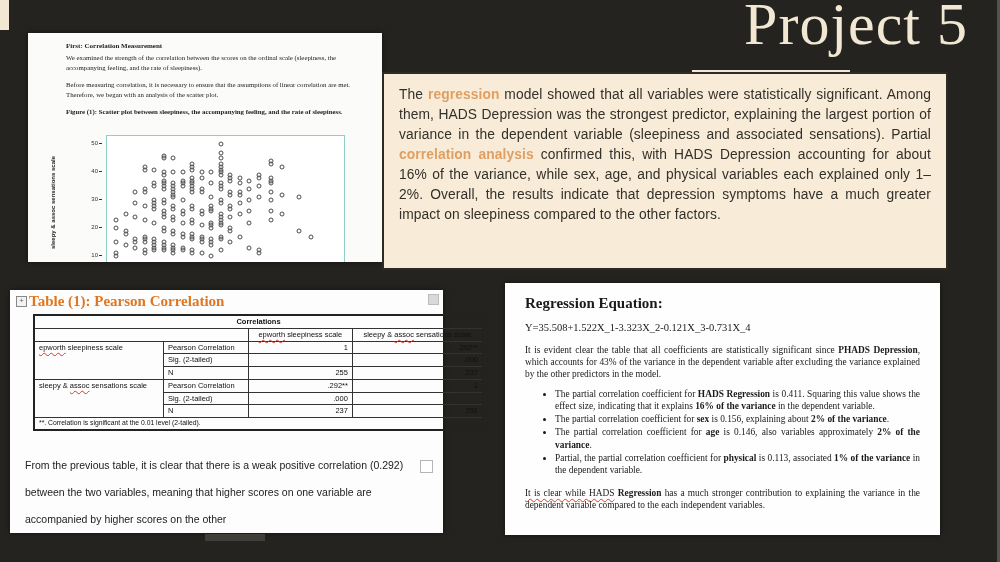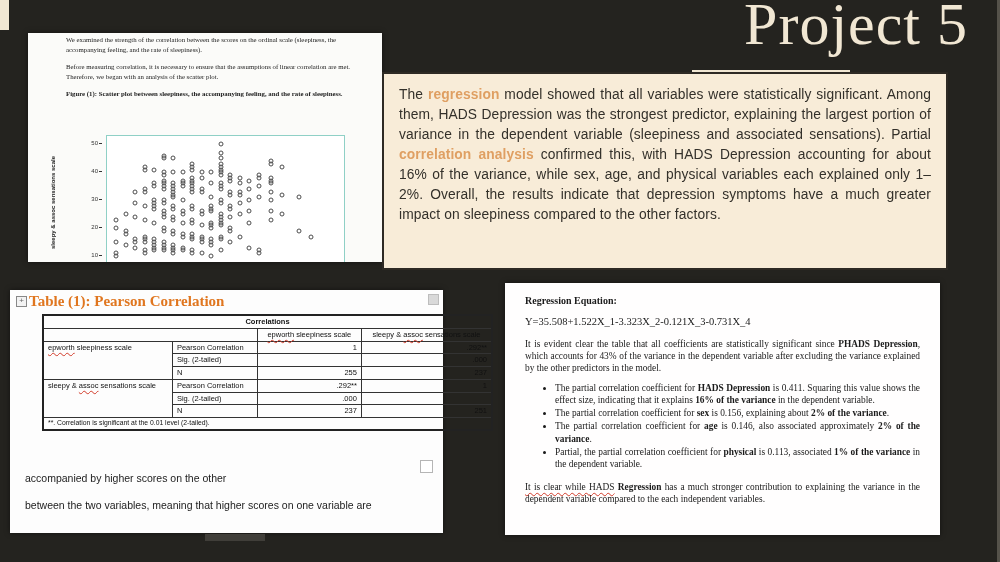--- a/index.html
+++ b/index.html
@@ -47,54 +47,55 @@
 
   
   .table-panel{position:absolute;left:10px;top:290px;width:433px;height:243px;background:#fdfdfd;
                box-shadow:0 0 5px rgba(0,0,0,.5);color:#222;}
   .tp-title-row{position:absolute;left:6px;top:2px;display:flex;align-items:center;}
   .move-handle{display:inline-block;width:9px;height:9px;border:1px solid #888;color:#666;
                font-size:8px;line-height:8px;text-align:center;margin-right:2px;background:#f3f3f3;}
   .tp-title{font:700 15px/1.2 "Liberation Serif",serif;color:#e0761f;}
   .corner-box{position:absolute;right:4px;top:4px;width:9px;height:9px;background:#d9d9d9;border:1px solid #bdbdbd;}
   table.spss{position:absolute;left:23px;top:24px;width:451px;border-collapse:collapse;
-             font-size:7.5px;line-height:1.3;color:#111;margin-left:9px;}
+             font-size:7.5px;line-height:1.3;color:#111;}
   table.spss td{border:1px solid #333;padding:1px 4px;vertical-align:top;}
   table.spss{border:2px solid #222;}
   td.t-head{font-weight:700;text-align:center;padding:2px;}
   td.colhdr{text-align:center;}
   td.grp{vertical-align:middle;}
   td.num{text-align:right;}
   td.footnote{font-size:6.8px;padding:1px 3px;}
   .below{position:absolute;left:15px;top:168px;width:408px;font-size:10.5px;color:#222;}
   .below p{margin:0 0 13px 0;line-height:1.35;}
   .chk{position:absolute;right:0;top:2px;width:11px;height:11px;border:1px solid #b5b5b5;background:#fff;}
 
   
   .reg-panel{position:absolute;left:505px;top:283px;width:435px;height:252px;background:#fffefe;
              box-sizing:border-box;padding:12px 20px;box-shadow:0 0 5px rgba(0,0,0,.5);
              font-family:"Liberation Serif",serif;color:#1a1a1a;}
-  .reg-panel h3{margin:0;font-size:10px;}
+  .reg-panel h3{margin:0;font-size:15px;}
   .reg-panel .eq{margin:10px 0 0 0;font-size:10.5px;}
   .reg-panel .rp{margin:11px 0 0 0;font-size:9.4px;line-height:1.3;text-align:justify;}
   .reg-panel ul{margin:7px 0 0 0;padding-left:30px;}
   .reg-panel li{font-size:9.4px;line-height:1.3;text-align:justify;margin-bottom:1px;}
 </style>
 </head>
 <body>
 
 <div class="slide">
 
   <div class="corner-strip"></div>
   <div class="edge-strip"></div>
 
   <h1 class="title">Project 5</h1>
   <div class="title-underline"></div>
 
   <section class="doc-panel">
+    <h2>First: Correlation Measurement</h2>
     <p>We examined the strength of the correlation between the scores on the ordinal scale (sleepiness, the accompanying feeling, and the rate of sleepiness).</p>
     <p class="gap">Before measuring correlation, it is necessary to ensure that the assumptions of linear correlation are met. Therefore, we began with an analysis of the scatter plot.</p>
     <p class="figcap">Figure (1): Scatter plot between sleepiness, the accompanying feeling, and the rate of sleepiness.</p>
     <div class="ylabel">sleepy &amp; assoc sensations scale</div>
     <div class="yticks">
         <span class="ytick" style="top: 89.5833%;">10</span>
         <span class="ytick" style="top: 68.75%;">20</span>
         <span class="ytick" style="top: 47.9167%;">30</span>
         <span class="ytick" style="top: 27.0833%;">40</span>
         <span class="ytick" style="top: 6.25%;">50</span>
@@ -358,33 +359,33 @@
         <td class="num">237</td>
         <td class="num">251</td>
       </tr>
       <tr>
             <td colspan="4" class="footnote">**. Correlation is significant at the 0.01 level (2-tailed).</td>
           </tr>
     </tbody>
       </table>
 
     <div class="below">
-      <p><span class="chk"></span></p>
+      <p><span>From the previous table, it is clear that there is a weak positive correlation (0.292)</span><span class="chk"></span></p>
+      <p>between the two variables, meaning that higher scores on one variable are</p>
       <p>accompanied by higher scores on the other</p>
-      <p>between the two variables, meaning that higher scores on one variable are</p>
     </div>
   </section>
 
   <section class="reg-panel">
     <h3>Regression Equation:</h3>
     <p class="eq">Y=35.508+1.522X_1-3.323X_2-0.121X_3-0.731X_4</p>
     <p class="rp"><span class="seg-n">It is evident clear the table that all coefficients are statistically significant since </span><span class="seg-b">PHADS Depression</span><span class="seg-n">, which accounts for 43% of the variance in the dependent variable after excluding the variance explained by the other predictors in the model.</span></p>
     <ul>
-        <li><span class="seg-n">The partial correlation coefficient for </span><span class="seg-b">HADS Depression</span><span class="seg-n"> is 0.411. Squaring this value shows the effect size, indicating that it explains </span><span class="seg-b">16% of the variance</span><span class="seg-n"> in the dependent variable.</span></li>
+        <li><span class="seg-n">The partial correlation coefficient for </span><span class="seg-b">HADS Regression</span><span class="seg-n"> is 0.411. Squaring this value shows the effect size, indicating that it explains </span><span class="seg-b">16% of the variance</span><span class="seg-n"> in the dependent variable.</span></li>
         <li><span class="seg-n">The partial correlation coefficient for </span><span class="seg-b">sex</span><span class="seg-n"> is 0.156, explaining about </span><span class="seg-b">2% of the variance</span><span class="seg-n">.</span></li>
-        <li><span class="seg-n">The partial correlation coefficient for </span><span class="seg-b">age</span><span class="seg-n"> is 0.146, also associated approximately </span><span class="seg-b">2% of the variance</span><span class="seg-n">.</span></li>
+        <li><span class="seg-n">The partial correlation coefficient for </span><span class="seg-b">age</span><span class="seg-n"> is 0.146, also variables approximately </span><span class="seg-b">2% of the variance</span><span class="seg-n">.</span></li>
         <li><span class="seg-n">Partial, the partial correlation coefficient for </span><span class="seg-b">physical</span><span class="seg-n"> is 0.113, associated </span><span class="seg-b">1% of the variance</span><span class="seg-n"> in the dependent variable.</span></li>
       </ul>
     <p class="rp"><span class="seg-sq">It is clear while </span><span class="seg-bsq">HADS</span><span class="seg-b"> Regression</span><span class="seg-n"> has a much stronger contribution to explaining the variance in the dependent variable compared to the each independent variables.</span></p>
   </section>
 
   <div class="artifact"></div>
 </div>
 
 </body></html>

